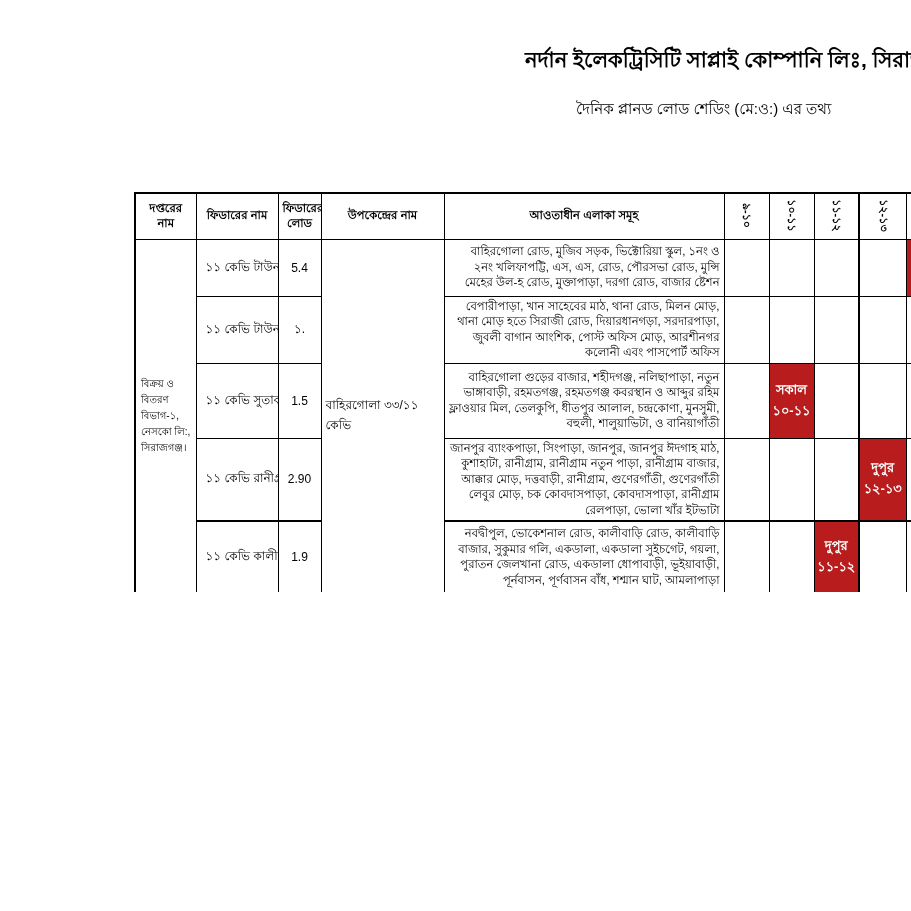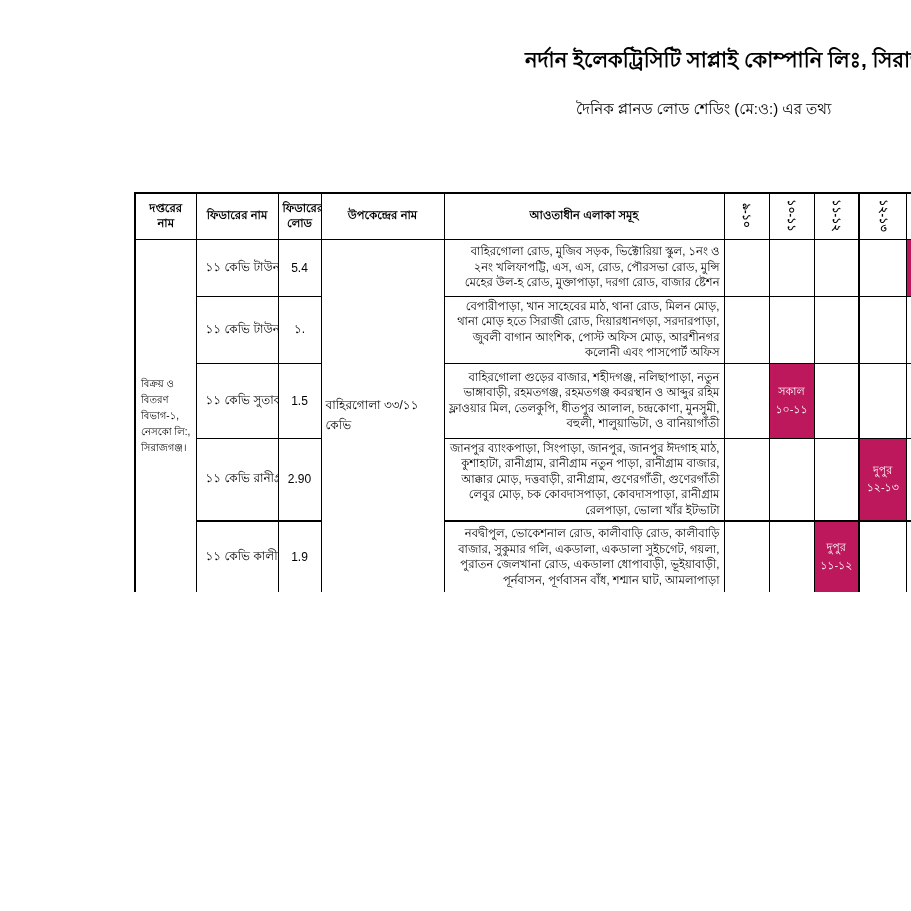--- a/index.html
+++ b/index.html
@@ -40,23 +40,23 @@
   .areas-cell{font-size:11.5px;line-height:15.5px;text-align:right;vertical-align:middle;}
   .slot-cell{padding:0;}
   .rot{
     display:inline-block;
     transform:rotate(90deg);
     white-space:nowrap;
     font-size:11px;font-weight:bold;
   }
   .slot-header{height:44px;text-align:center;vertical-align:middle;padding:0;}
   .shed{
-    background:#be185d;color:#ffffff;
+    background:#b91c1c;color:#ffffff;
     text-align:center;vertical-align:middle;
-    font-size:11px;line-height:1.6;font-weight:normal;
+    font-size:13px;line-height:1.6;font-weight:bold;
   }
   .shed span{display:block;}
   .thick-left{border-left:2px solid #000;}
   .thick-top{border-top:2px solid #000;margin-left:44px;}
 </style>
 </head>
 <body>
 
 <div class="page-title">নর্দান ইলেকট্রিসিটি সাপ্লাই কোম্পানি লিঃ, সিরাজগঞ্জ জো</div>
 <div class="page-subtitle">দৈনিক প্লানড লোড শেডিং (মে:ও:) এর তথ্য</div>

